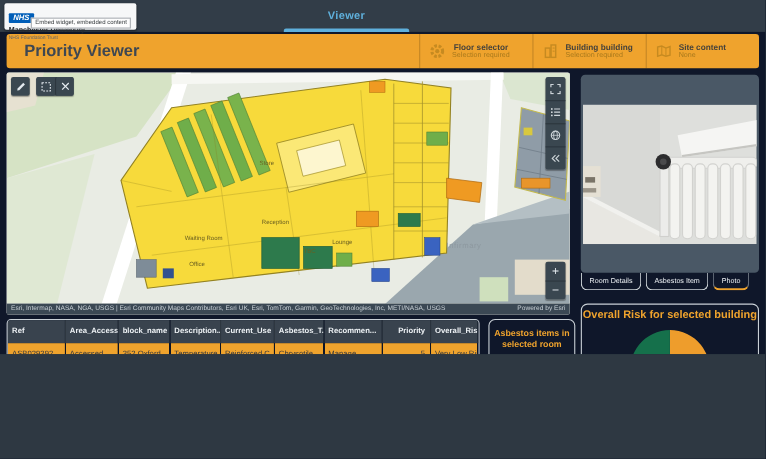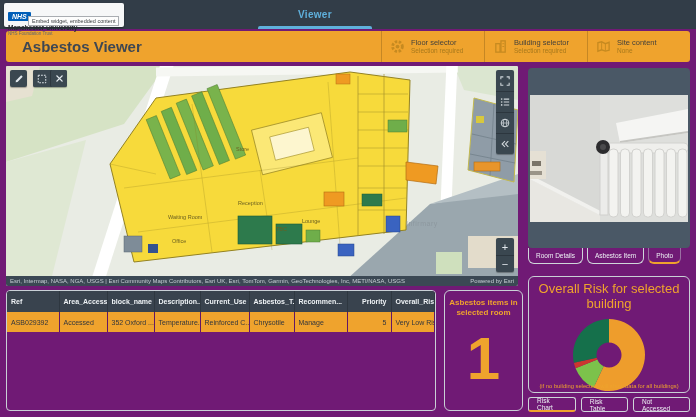--- a/index.html
+++ b/index.html
@@ -1,37 +1,37 @@
 <!DOCTYPE html>
 <html><head>
 <meta charset="utf-8">
 <style>
   * { margin:0; padding:0; box-sizing:border-box; }
   html,body { background:#2e3842; }
   body { font-family:"Liberation Sans", sans-serif; }
-  #app { position:relative; width:696px; height:417px; background:#701a75; overflow:hidden; }
+  #app { position:relative; width:696px; height:322px; background:#0f172a; overflow:hidden; }
 
   
   .topbar { position:absolute; left:0; top:0; width:696px; height:29px; background:#323d48; }
   .nhs-card { position:absolute; left:4px; top:3px; width:120px; height:24px; background:#f6f7f8; border-radius:2px; padding:2px 4px; box-shadow:0 1px 2px rgba(0,0,0,.4); z-index:5;}
   .nhs-logo { display:inline-block; background:#005EB8; color:#fff; font-weight:bold; font-style:italic; font-size:7px; padding:0 4px; line-height:9px; border-radius:1px; }
   .nhs-org { font-size:6.5px; font-weight:bold; color:#272c31; margin-top:1px; white-space:nowrap; }
   .nhs-sub { font-size:4.5px; color:#60666d; white-space:nowrap; }
   .embed-tooltip { position:absolute; left:28px; top:16px; background:#fdfdfd; border:1px solid #a9adb2; font-size:5.5px; color:#3c4043; padding:1px 3px; white-space:nowrap; z-index:6;}
   .top-tabs { position:absolute; left:240px; top:0; width:300px; height:29px; display:flex; }
   .top-tab { width:50%; height:100%; display:flex; align-items:center; justify-content:center; font-size:10px; color:#dde4ea; cursor:pointer; position:relative; letter-spacing:.3px;}
   .top-tab.active { color:#5fb0dc; font-weight:bold; }
   .top-tab.active::after { content:""; position:absolute; left:18px; right:18px; bottom:0; height:3px; background:#5fb0dc; border-radius:2px 2px 0 0; }
 
   
   .app-header { position:absolute; left:6px; top:31px; width:684px; height:31px; background:#efa32d; border-radius:3px; display:flex; align-items:center; }
   .app-title { font-size:15px; font-weight:bold; color:#3e4752; padding-left:16px; flex:1; }
   .selector { width:103px; height:100%; display:flex; align-items:center; gap:6px; border-left:1px solid rgba(70,50,10,.25); padding-left:8px; }
   .selector .sel-icon { width:15px; height:15px; flex:none; opacity:.75; }
-  .sel-label { font-size:7.5px; font-weight:normal; color:#46423b; line-height:9px; }
+  .sel-label { font-size:7.5px; font-weight:bold; color:#46423b; line-height:9px;text-align:center; }
   .sel-status { font-size:6.5px; color:#a8791c; line-height:8px; }
 
   
   .map-panel { position:absolute; left:6px; top:66px; width:512px; height:220px; border-radius:2px; overflow:hidden; background:#e9ece4; }
   .map-svg { position:absolute; left:0; top:0; }
   .map-label { position:absolute; font-size:5.5px; color:#6a5f20; white-space:nowrap; pointer-events:none; }
   .map-label.road { color:#8d989f; font-size:7px; letter-spacing:.5px; }
   .map-btn { position:absolute; width:17px; height:17px; background:#3a4750; border-radius:2px; display:flex; align-items:center; justify-content:center; cursor:pointer; box-shadow:0 1px 1px rgba(0,0,0,.3); }
   .btn-group { position:absolute; display:flex; background:#3a4750; border-radius:2px; box-shadow:0 1px 1px rgba(0,0,0,.3);}
   .btn-group .map-btn { position:static; box-shadow:none; }
@@ -61,21 +61,21 @@
   .count-value { font-size:60px; font-weight:bold; color:#efa32d; line-height:82px; }
 
   
   .photo-panel { position:absolute; left:528px; top:68px; width:162px; height:180px; background:#4a5866; border-radius:4px; }
   .photo { position:absolute; left:2px; top:27px; width:158px; height:127px; overflow:hidden; }
   .photo-tabs { position:absolute; left:528px; top:248px; width:162px; height:18px; display:flex; gap:4px; }
   .ptab { flex:none; border:1px solid #cfd6da; border-top:none; border-radius:0 0 6px 6px; color:#eef2f5; font-size:6.5px; display:flex; align-items:center; justify-content:center; padding:0 7px; height:16px; cursor:pointer; }
   .ptab.active { border-color:rgba(207,214,218,.45); border-bottom:2px solid #efa32d; }
 
   .risk-panel { position:absolute; left:528px; top:276px; width:162px; height:117px; border:1px solid #c9d0d6; border-radius:6px; text-align:center; }
-  .risk-title { font-size:13px; font-weight:normal; color:#efa32d; margin-top:4px; }
+  .risk-title { font-size:10px; font-weight:bold; color:#efa32d; margin-top:4px; }
   .risk-note { font-size:5.8px; color:#efa32d; position:absolute; bottom:3px; width:100%; }
   #donut { margin-top:2px; }
   .risk-buttons { position:absolute; left:528px; top:397px; width:162px; height:17px; display:flex; gap:5px; }
   .rbtn { border:1px solid #cfd6da; border-radius:3px; color:#eef2f5; font-size:6.5px; display:flex; align-items:center; justify-content:center; padding:0 8px; height:15px; cursor:pointer; }
   .rbtn.active { border-bottom:2px solid #efa32d; }
 </style>
 </head>
 <body>
 
 <div id="app">
@@ -88,42 +88,42 @@
     </div>
   </div>
   <div class="nhs-card">
     <span class="nhs-logo">NHS</span>
     <div class="nhs-org">Manchester University</div>
     <div class="nhs-sub">NHS Foundation Trust</div>
   </div>
   <div class="embed-tooltip">Embed widget, embedded content</div>
 
   <div class="app-header">
-    <div class="app-title">Asbestos Viewer</div>
+    <div class="app-title">Priority Viewer</div>
 
     <div class="selector">
       <svg class="sel-icon" viewBox="0 0 16 16">
         <circle cx="8" cy="8" r="5.2" fill="none" stroke="#b9821c" stroke-width="3" stroke-dasharray="2.6 1.6"></circle>
         <circle cx="8" cy="8" r="2" fill="#b9821c"></circle>
       </svg>
       <div>
         <div class="sel-label">Floor selector</div>
         <div class="sel-status">Selection required</div>
       </div>
     </div>
 
     <div class="selector">
       <svg class="sel-icon" viewBox="0 0 16 16">
         <rect x="3" y="5" width="4.5" height="9" fill="none" stroke="#b9821c" stroke-width="1.4"></rect>
         <rect x="8.5" y="2" width="4.5" height="12" fill="none" stroke="#b9821c" stroke-width="1.4"></rect>
         <line x1="10" y1="5" x2="12" y2="5" stroke="#b9821c" stroke-width="1"></line>
         <line x1="10" y1="8" x2="12" y2="8" stroke="#b9821c" stroke-width="1"></line>
       </svg>
       <div>
-        <div class="sel-label">Building selector</div>
+        <div class="sel-label">Building building</div>
         <div class="sel-status">Selection required</div>
       </div>
     </div>
 
     <div class="selector">
       <svg class="sel-icon" viewBox="0 0 16 16">
         <polygon points="2,4 6,3 10,5 14,3.5 14,12 10,13 6,11.5 2,13" fill="none" stroke="#b9821c" stroke-width="1.4"></polygon>
         <line x1="6" y1="3.5" x2="6" y2="11" stroke="#b9821c" stroke-width="1"></line>
         <line x1="10" y1="5.3" x2="10" y2="12.6" stroke="#b9821c" stroke-width="1"></line>
       </svg>

